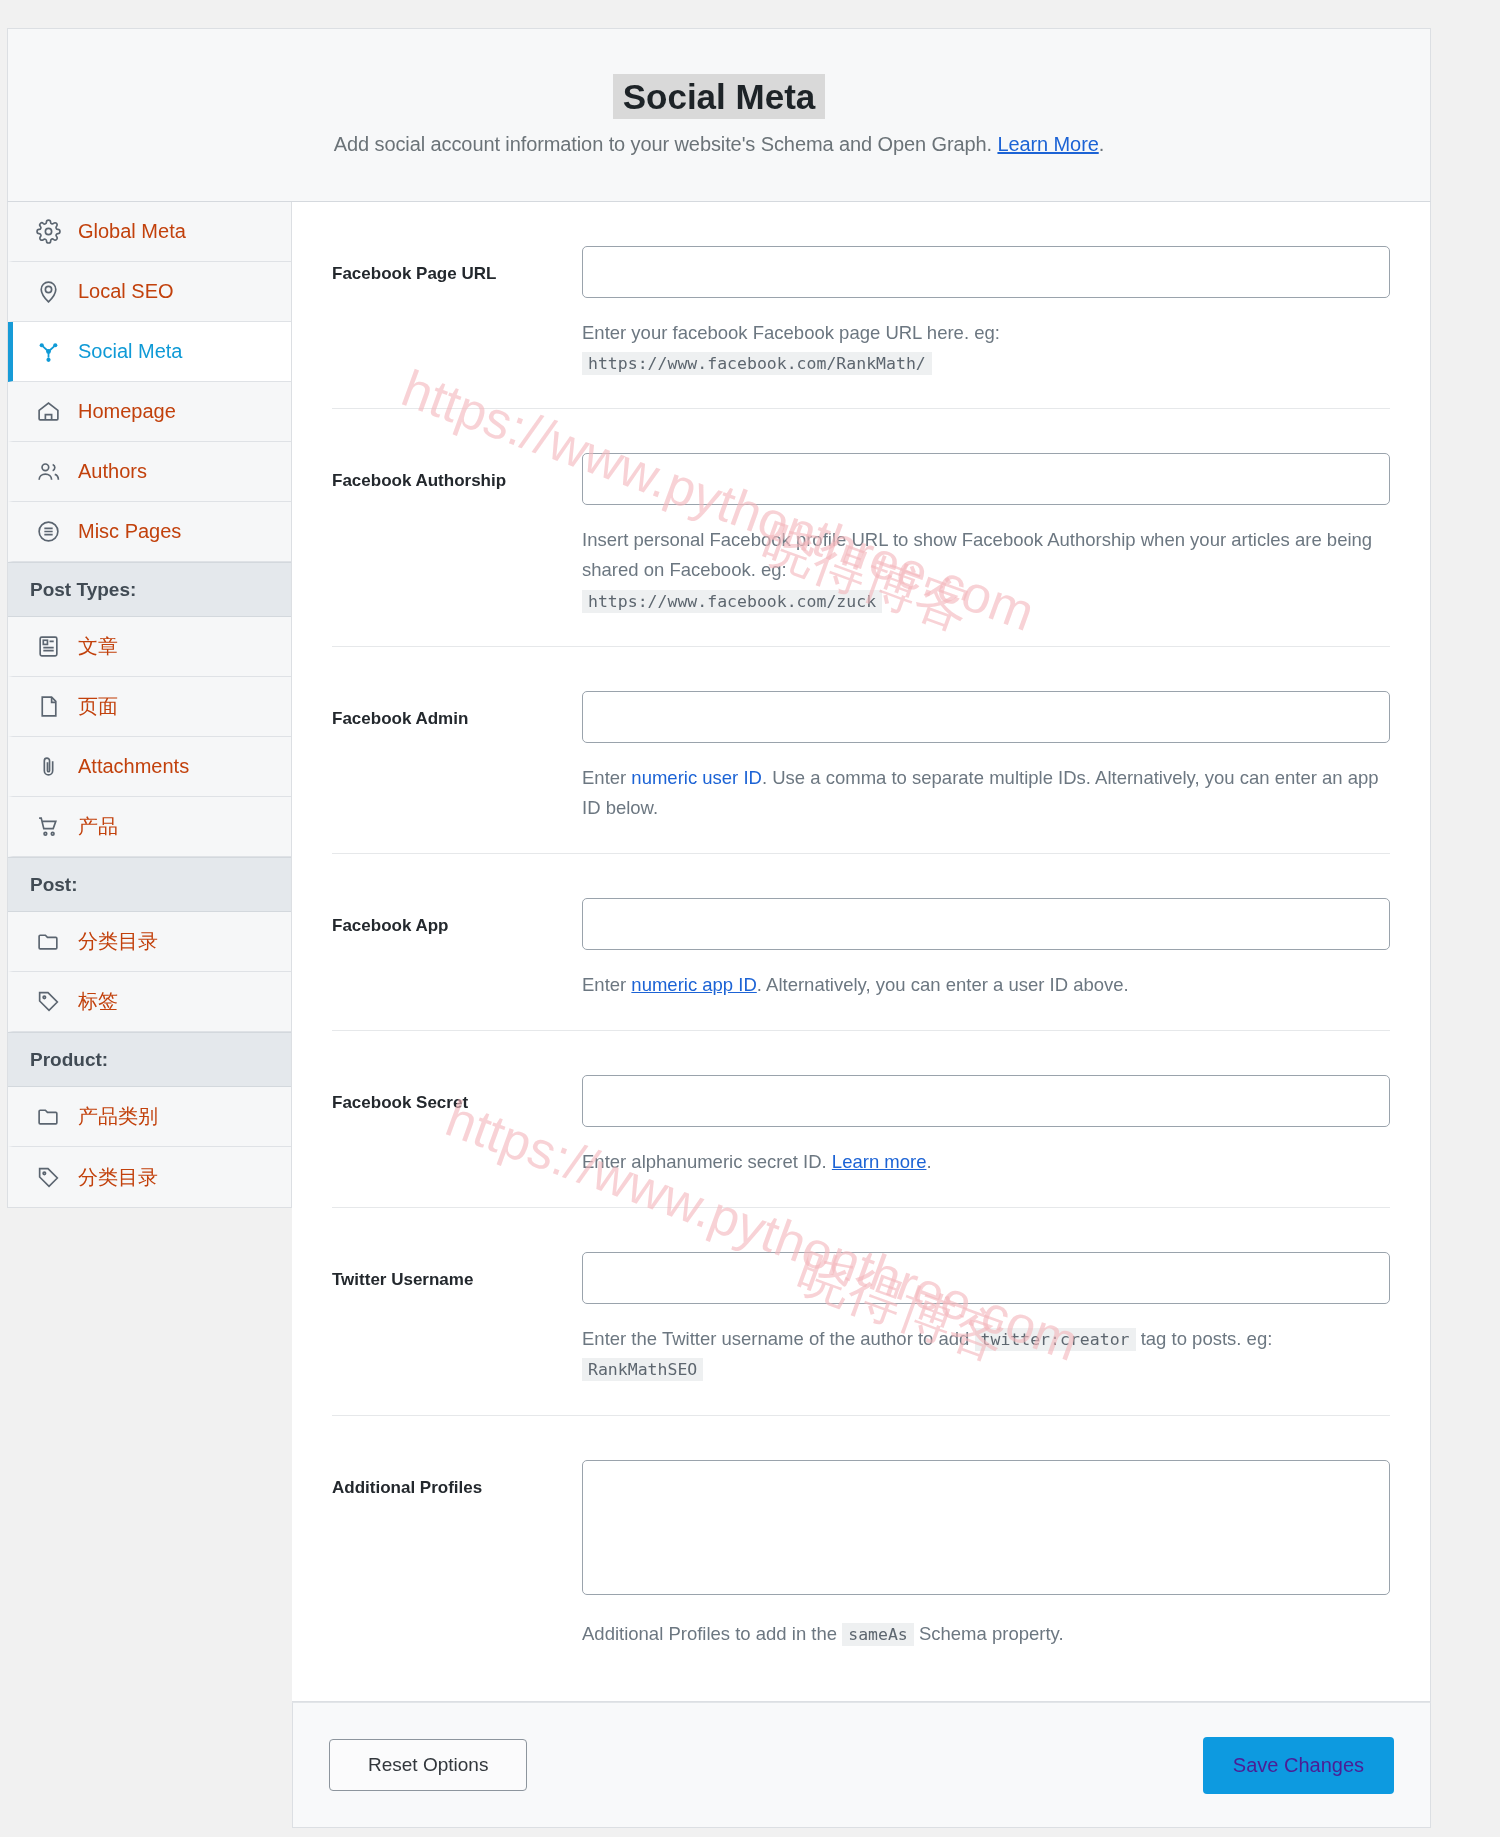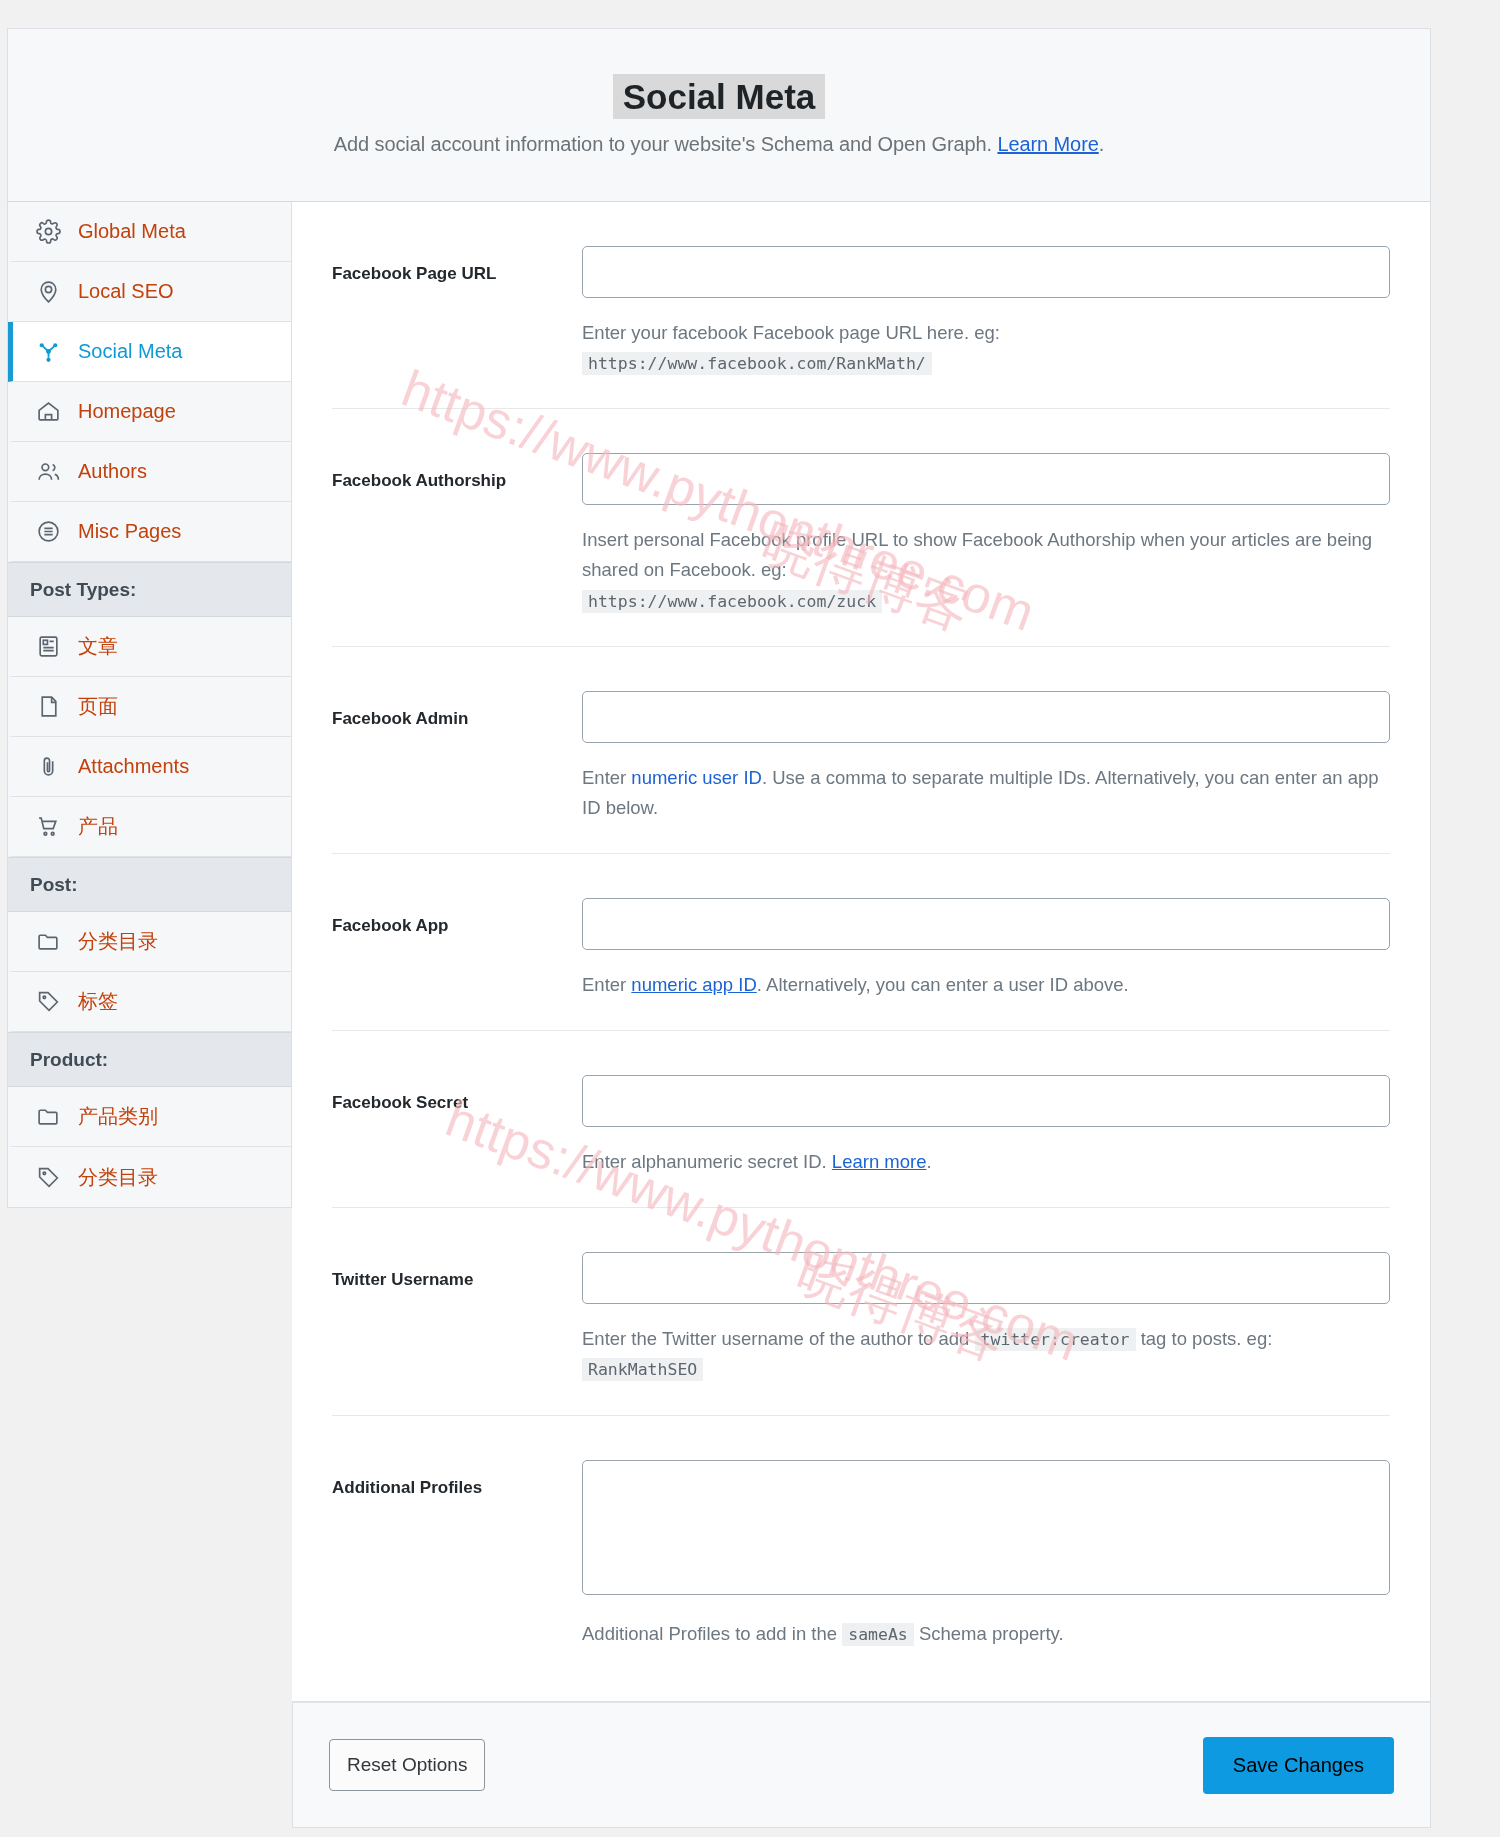--- a/index.html
+++ b/index.html
@@ -216,29 +216,29 @@
     justify-content: space-between;
     padding: 0 36px;
     width: 1139px;
   }
   .btn-reset {
     background: #fbfbfc;
     border: 1px solid #8d959d;
     border-radius: 4px;
     color: #32373c;
     font-size: 19px;
-    padding: 14px 17px;
+    padding: 14px 38px;
     cursor: pointer;
     font-family: "Liberation Sans", sans-serif;
   }
   .btn-save {
     background: #0d9ae0;
     border: none;
     border-radius: 4px;
-    color: #000000;
+    color: #4c1d95;
     font-size: 20px;
     padding: 17px 30px;
     cursor: pointer;
     font-family: "Liberation Sans", sans-serif;
   }
 
   
   .watermark {
     position: absolute;
     pointer-events: none;

